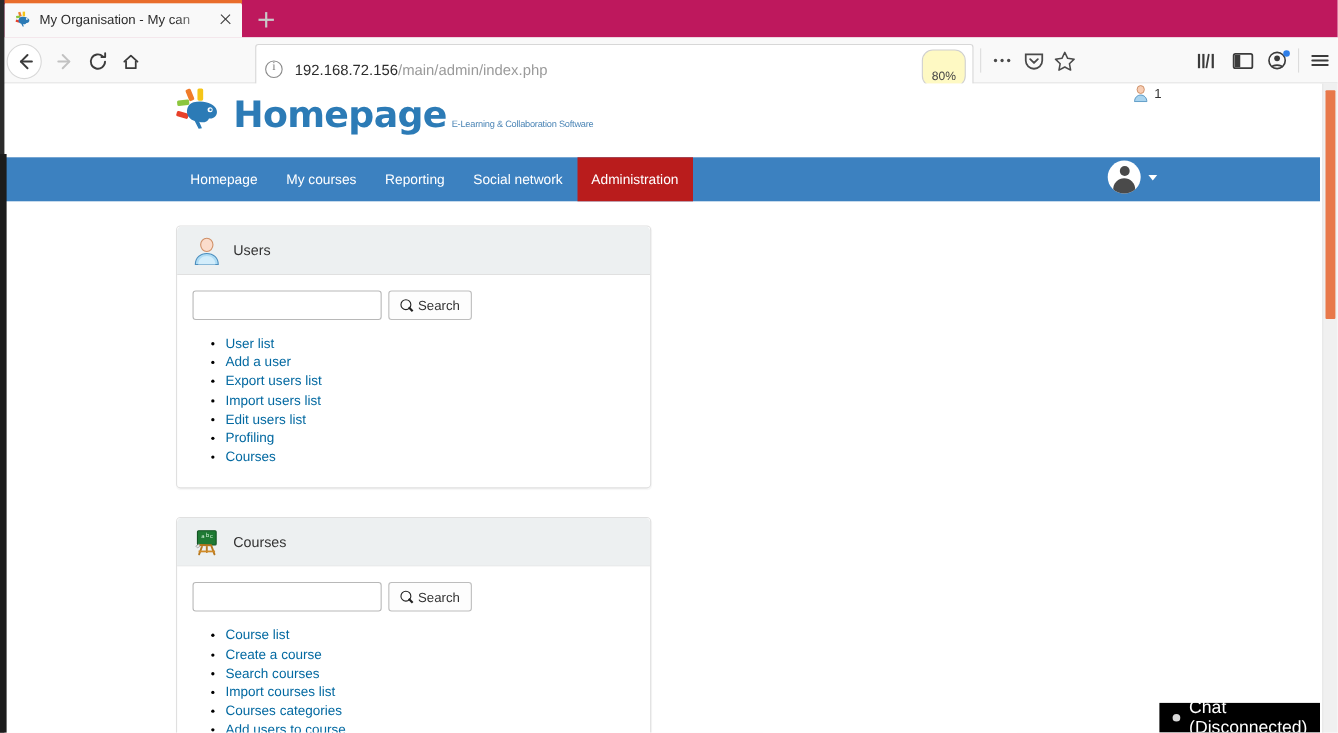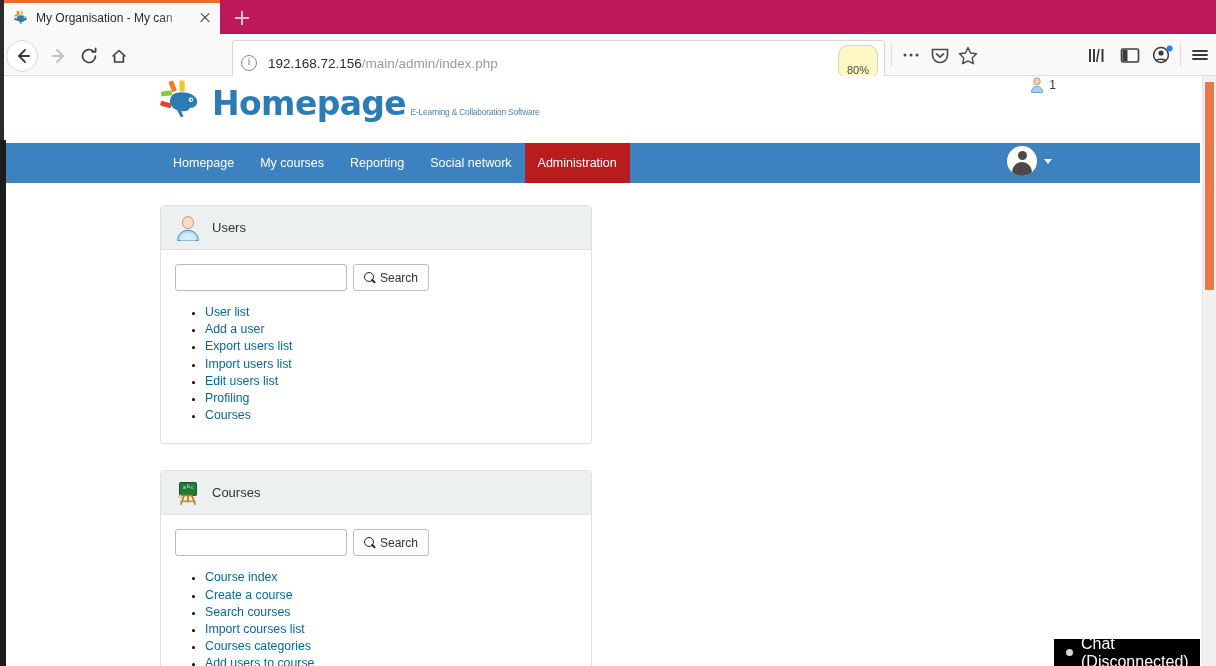--- a/index.html
+++ b/index.html
@@ -654,21 +654,21 @@
             </div>
             <div class="panel-body">
               <div class="search-row">
                 <input class="search-input" type="text" value="" style="">
                 <button class="search-btn">
                   <span class="mag-icon"></span>
                   <span>Search</span>
                 </button>
               </div>
               <ul class="link-list">
-                <li><a href="#">Course index</a></li>
+                <li><a href="#">Course list</a></li>
                 <li><a href="#">Create a course</a></li>
                 <li><a href="#">Search courses</a></li>
                 <li><a href="#">Import courses list</a></li>
                 <li><a href="#">Courses categories</a></li>
                 <li><a href="#">Add users to course</a></li>
 
               </ul>
             </div>
           </div>
 

